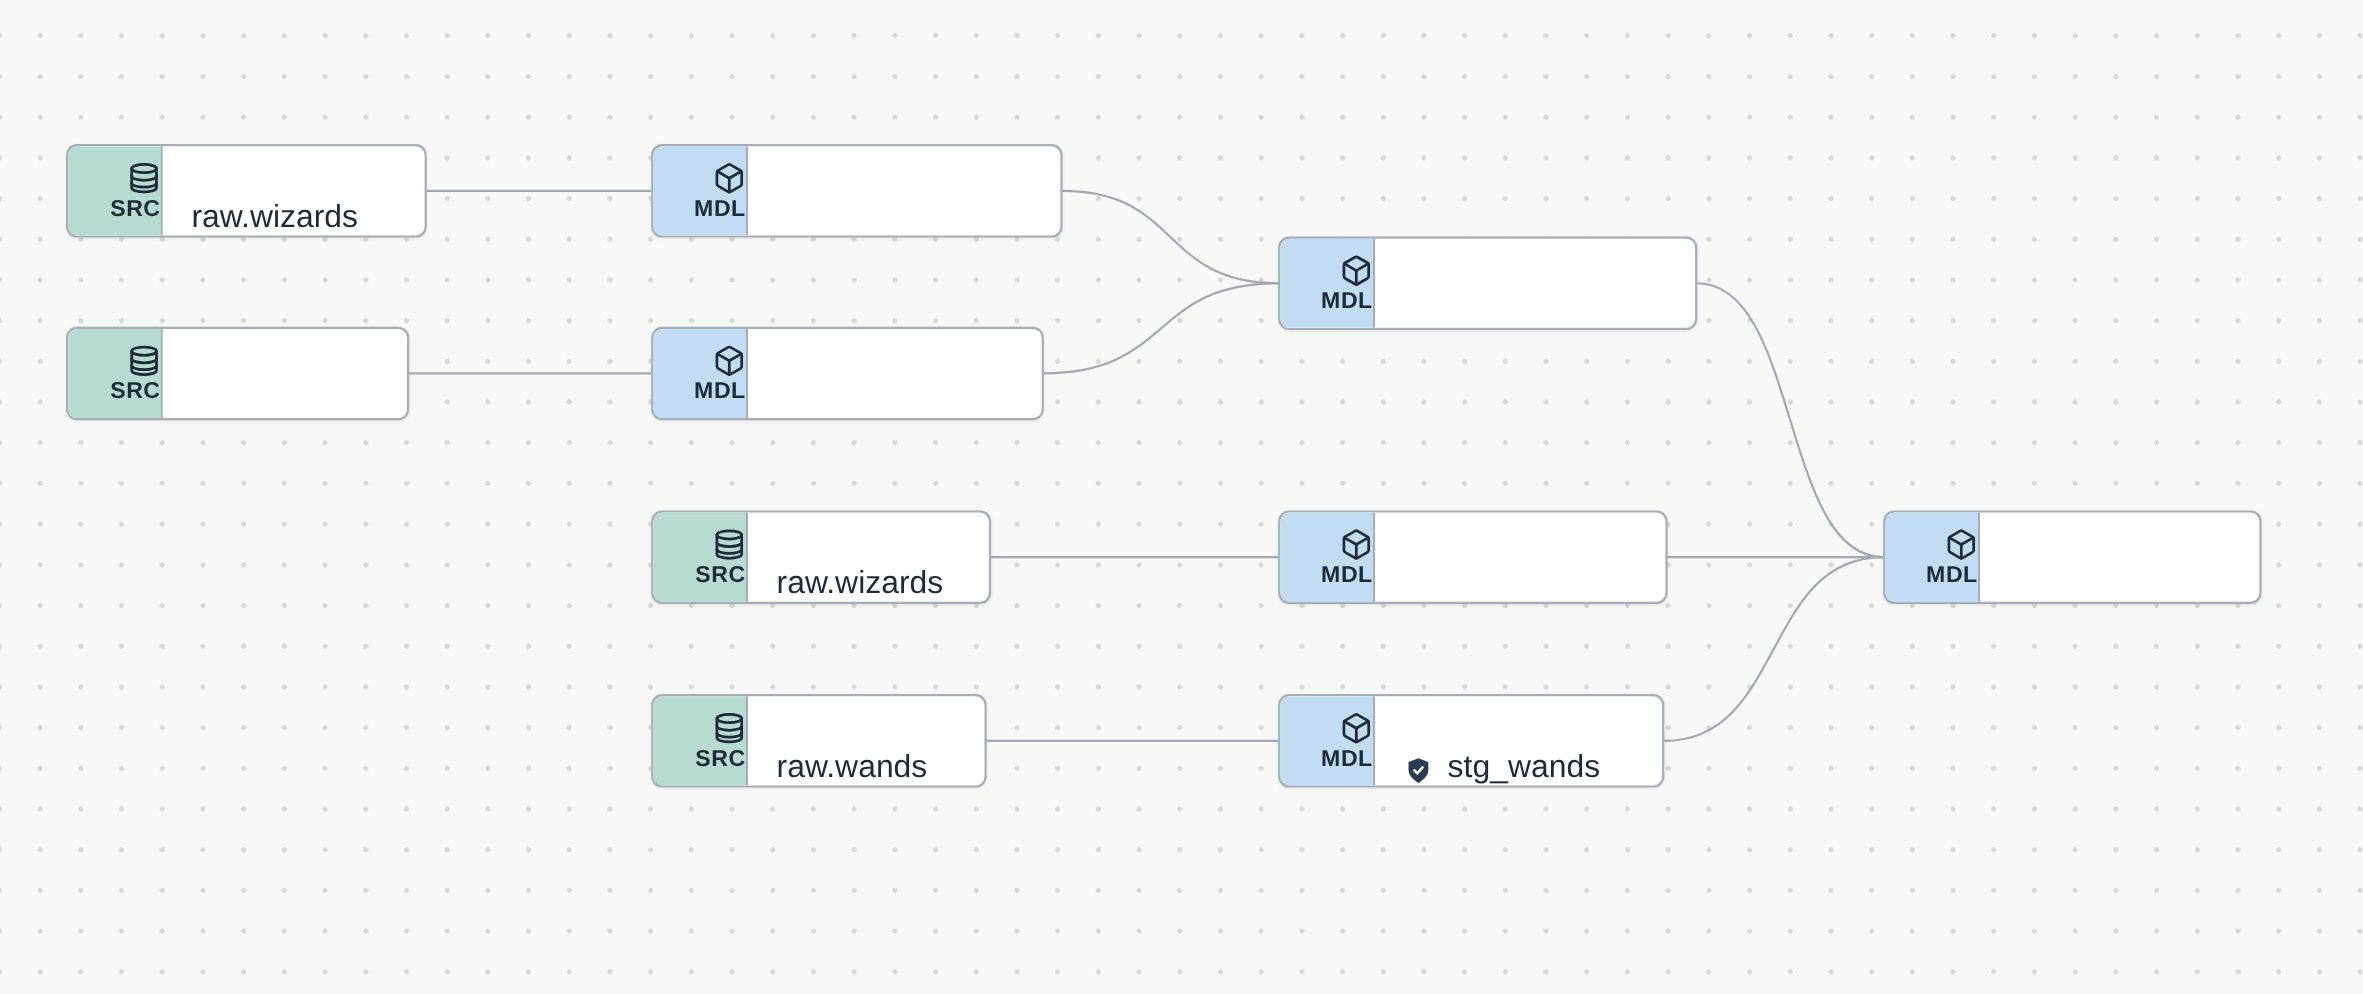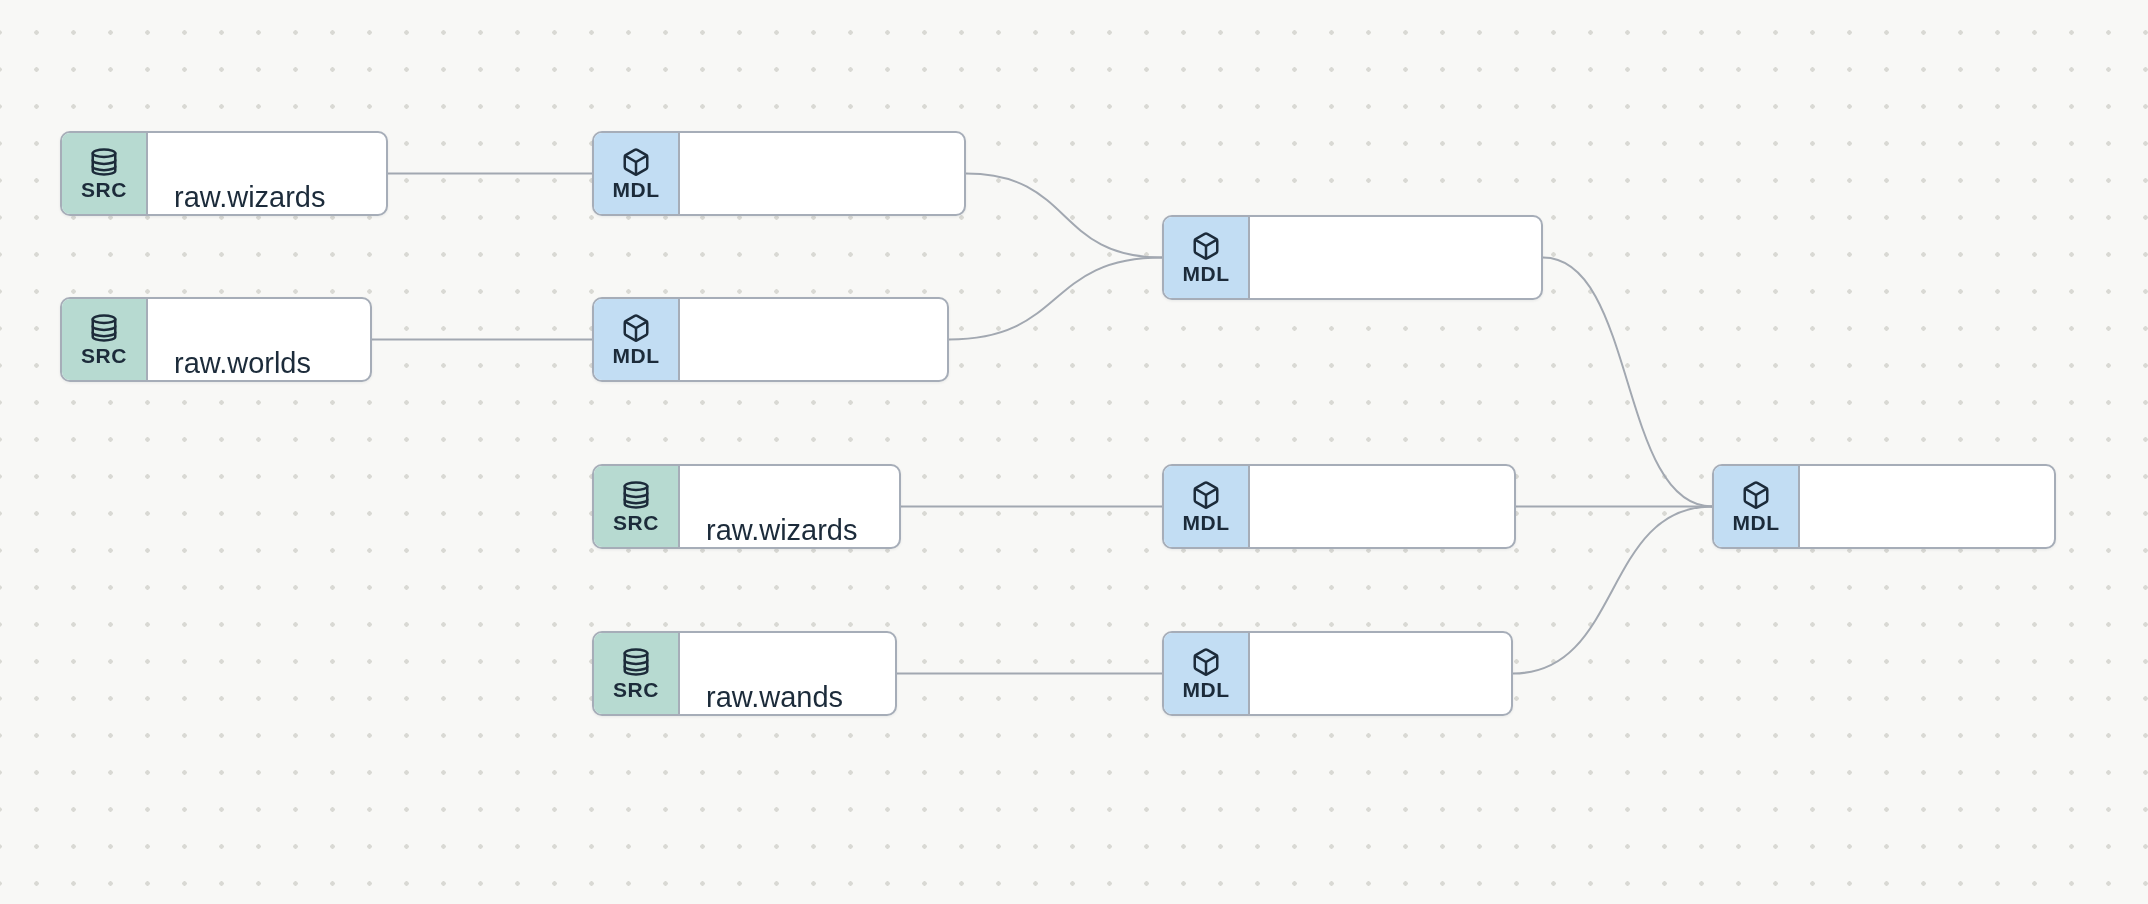--- a/index.html
+++ b/index.html
@@ -42,21 +42,21 @@
     border-radius: 10px;
     color: #1c2b3a;
     box-shadow: 0 1px 3px rgba(20, 30, 40, 0.07);
     cursor: pointer;
   }
   .node-badge {
     flex: 0 0 84px;
     width: 84px;
     display: flex;
     flex-direction: column;
-    align-items: center;
+    align-items: flex-end;
     justify-content: center;
     gap: 2px;
     border-right: 2px solid #a6adb8;
     border-radius: 8px 0 0 8px;
   }
   .badge-icon {
     width: 30px;
     height: 30px;
     stroke: #1c2b3a;
     fill: none;
@@ -135,24 +135,20 @@
     <div class="node-badge" style="background: rgb(183, 218, 209);">
       <svg class="badge-icon" viewBox="0 0 24 24" style="display: block;">
         <ellipse cx="12" cy="5" rx="9" ry="3"></ellipse>
         <path d="M21 10.5c0 1.66-4 3-9 3s-9-1.34-9-3"></path>
         <path d="M21 15.5c0 1.66-4 3-9 3s-9-1.34-9-3"></path>
         <path d="M3 5v14c0 1.66 4 3 9 3s9-1.34 9-3V5"></path>
       </svg>
 
       <span class="badge-label">SRC</span>
     </div>
-    <div class="node-body">
-
-      <span class="node-label">raw.worlds</span>
-    </div>
   </div>
       <div class="node" style="left: 592px; top: 297px; width: 357px; height: 85px;">
     <div class="node-badge" style="background: rgb(194, 221, 243);">
 
       <svg class="badge-icon" viewBox="0 0 24 24" style="display: block;">
         <path d="M21 16V8a2 2 0 0 0-1-1.73l-7-4a2 2 0 0 0-2 0l-7 4A2 2 0 0 0 3 8v8a2 2 0 0 0 1 1.73l7 4a2 2 0 0 0 2 0l7-4A2 2 0 0 0 21 16z"></path>
         <polyline points="3.27 6.96 12 12.01 20.73 6.96"></polyline>
         <line x1="12" y1="22.08" x2="12" y2="12"></line>
       </svg>
       <span class="badge-label">MDL</span>
@@ -215,20 +211,27 @@
       <div class="node" style="left: 1162px; top: 631px; width: 351px; height: 85px;">
     <div class="node-badge" style="background: rgb(194, 221, 243);">
 
       <svg class="badge-icon" viewBox="0 0 24 24" style="display: block;">
         <path d="M21 16V8a2 2 0 0 0-1-1.73l-7-4a2 2 0 0 0-2 0l-7 4A2 2 0 0 0 3 8v8a2 2 0 0 0 1 1.73l7 4a2 2 0 0 0 2 0l7-4A2 2 0 0 0 21 16z"></path>
         <polyline points="3.27 6.96 12 12.01 20.73 6.96"></polyline>
         <line x1="12" y1="22.08" x2="12" y2="12"></line>
       </svg>
       <span class="badge-label">MDL</span>
     </div>
+    <div class="node-body">
+      <svg class="shield-icon" viewBox="0 0 24 24" style="display: block;">
+        <path d="M12 2l8 3v7c0 5.6-8 10-8 10S4 17.6 4 12V5l8-3z" fill="#2a3c51"></path>
+        <path d="M8.7 11.9l2.3 2.3 4.3-4.7" stroke="#ffffff" stroke-width="2.1" fill="none" stroke-linecap="round" stroke-linejoin="round"></path>
+      </svg>
+      <span class="node-label">stg_wands</span>
+    </div>
   </div>
       <div class="node" style="left: 1712px; top: 464px; width: 344px; height: 85px;">
     <div class="node-badge" style="background: rgb(194, 221, 243);">
 
       <svg class="badge-icon" viewBox="0 0 24 24" style="display: block;">
         <path d="M21 16V8a2 2 0 0 0-1-1.73l-7-4a2 2 0 0 0-2 0l-7 4A2 2 0 0 0 3 8v8a2 2 0 0 0 1 1.73l7 4a2 2 0 0 0 2 0l7-4A2 2 0 0 0 21 16z"></path>
         <polyline points="3.27 6.96 12 12.01 20.73 6.96"></polyline>
         <line x1="12" y1="22.08" x2="12" y2="12"></line>
       </svg>
       <span class="badge-label">MDL</span>

